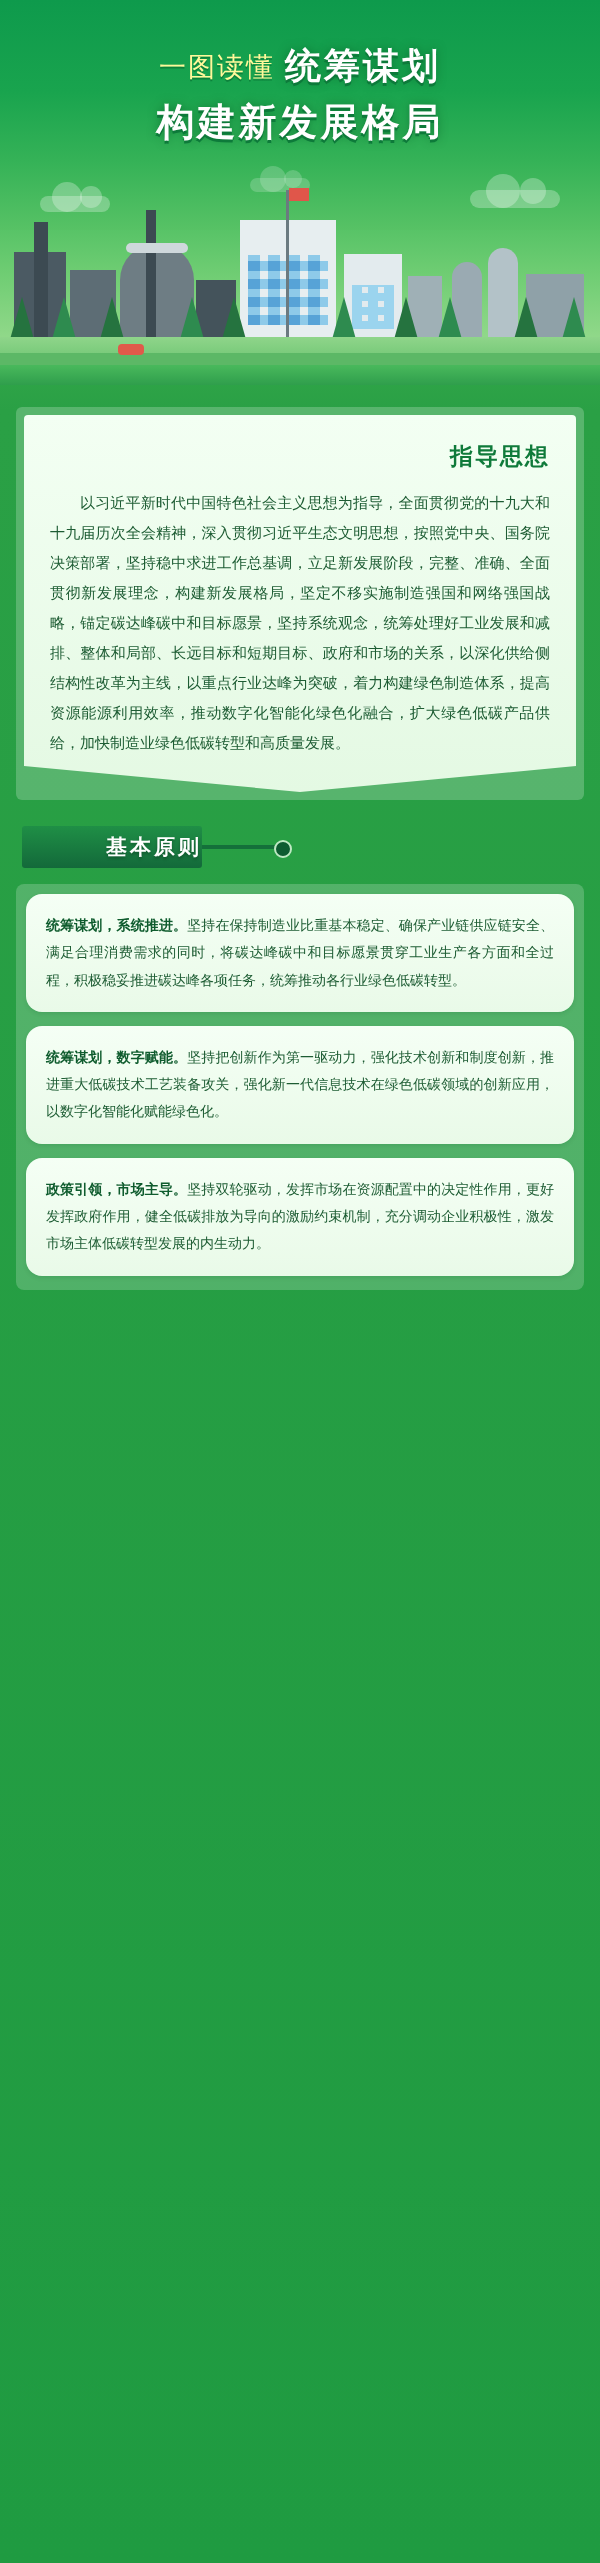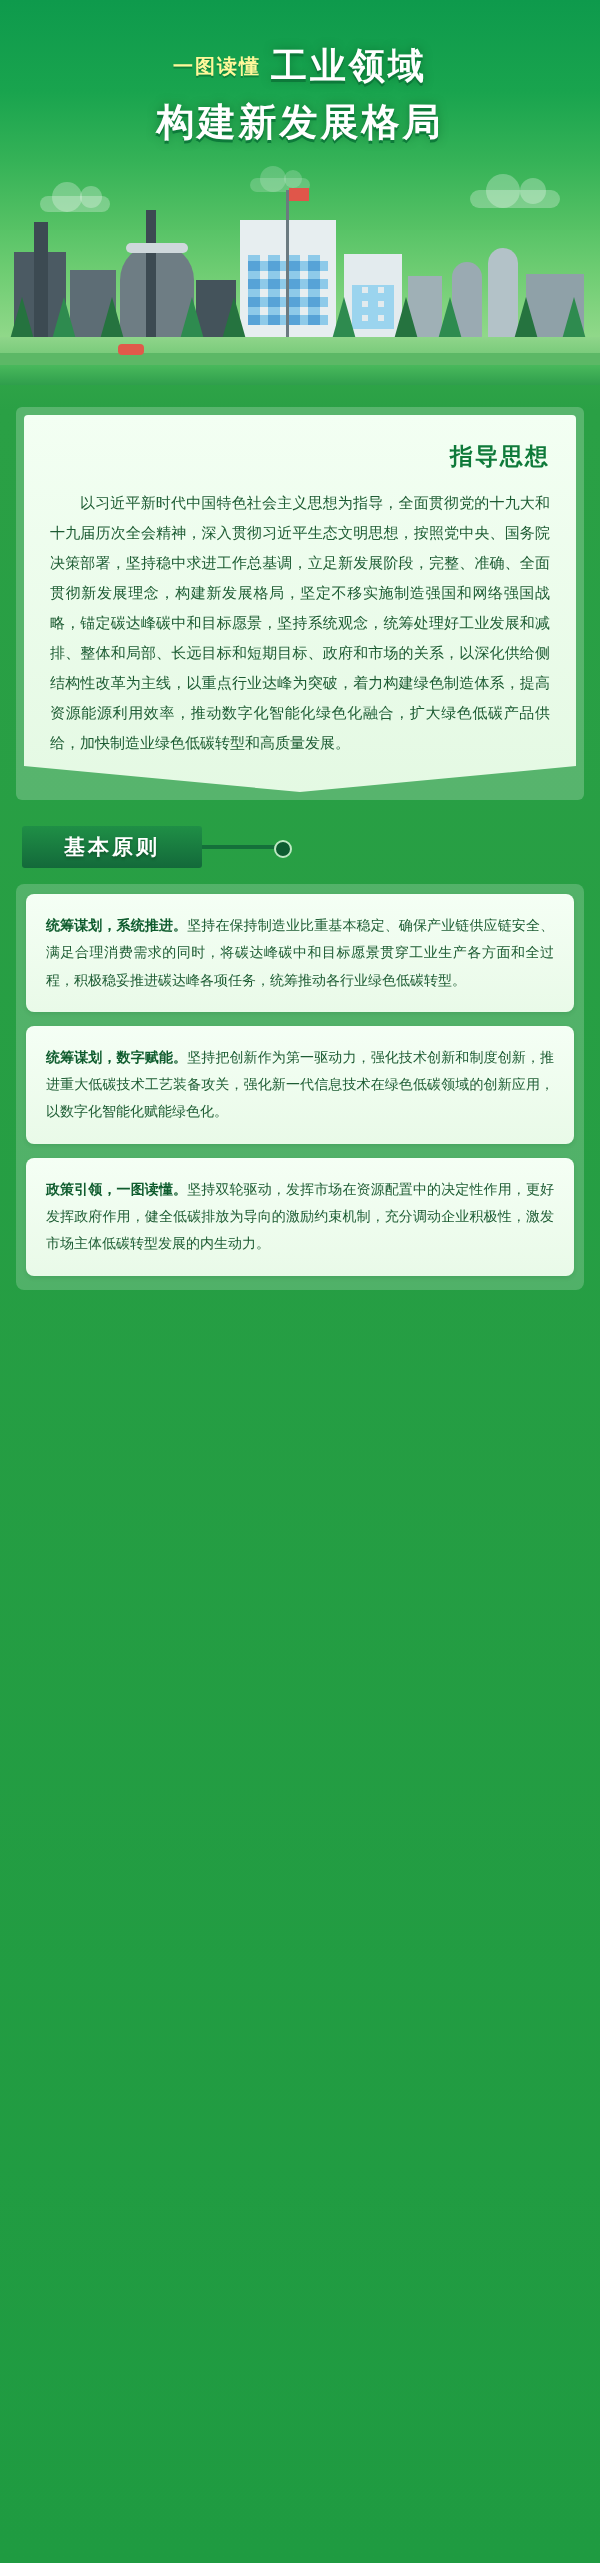--- a/index.html
+++ b/index.html
@@ -61,22 +61,22 @@
     padding-top: 42px;
     text-align: center;
   }
   .title-row1 {
     display: flex;
     align-items: center;
     justify-content: center;
     gap: 10px;
   }
   .t-read {
-    font-size: 20px;
-    font-weight: bold;
+    font-size: 27px;
+    font-weight: normal;
     color: #fff89a;
     letter-spacing: 2px;
     text-shadow: 0 2px 0 rgba(0,90,40,.45);
   }
   .t-main {
     font-size: 36px;
     font-weight: bold;
     letter-spacing: 3px;
     color: #ffffff;
     text-shadow: 0 3px 0 #0d7a3a, 0 0 10px rgba(0,80,30,.5);
@@ -234,37 +234,37 @@
     width: 14px; height: 14px;
     border-radius: 50%;
     background: #0e5c31;
     border: 2px solid #bfe9c4;
   }
   .sub-head .txt {
     position: absolute;
     left: 0; top: 0;
     width: 180px; height: 42px;
     line-height: 42px;
-    text-align: center;
+    text-align: right;
     color: #fff;
     font-size: 21px;
     font-weight: bold;
     letter-spacing: 3px;
     text-shadow: 0 2px 3px rgba(0,0,0,.28);
   }
 
   .principles {
     margin: 16px 16px 0;
     padding: 10px 10px 14px;
     background: rgba(255,255,255,0.20);
     border-radius: 8px;
   }
   .p-card {
     background: linear-gradient(180deg,#f5fff5 0%, #e9fae8 100%);
-    border-radius: 8px;
+    border-radius: 16px;
     padding: 18px 20px;
     margin-bottom: 14px;
     box-shadow: 0 2px 4px rgba(0,70,30,.12);
   }
   .p-card:last-child { margin-bottom: 0; }
   .p-text {
     font-size: 14px;
     line-height: 1.95;
     color: #1d5c33;
     text-align: justify;
@@ -281,21 +281,21 @@
 
   <div class="hero">
     <div class="hero-sky"></div>
     <div class="cloud c1"></div>
     <div class="cloud c2"></div>
     <div class="cloud c3"></div>
 
     <div class="hero-title">
       <div class="title-row1">
         <span class="t-read">一图读懂</span>
-        <span class="t-main">工业领域</span>
+        <span class="t-main">统筹谋划</span>
       </div>
       <div class="title-row2">构建新发展格局</div>
     </div>
 
     <div class="city">
 
       <div class="bldg" style="left:14px; width:52px; height:88px; background:#4b5a63;"></div>
       <div class="bldg" style="left:34px; width:14px; height:118px; background:#3c4a52;"></div>
       <div class="bldg" style="left:70px; width:46px; height:70px; background:#5d6d75;"></div>
       <div class="bldg" style="left:120px; width:74px; height:96px; background:#6e7d84; border-radius:36px 36px 0 0;"></div>
@@ -364,17 +364,17 @@
   </div>
 
   <div class="principles">
     <div class="p-card">
       <div class="p-text"><span class="p-lead">统筹谋划，系统推进。</span><span>坚持在保持制造业比重基本稳定、确保产业链供应链安全、满足合理消费需求的同时，将碳达峰碳中和目标愿景贯穿工业生产各方面和全过程，积极稳妥推进碳达峰各项任务，统筹推动各行业绿色低碳转型。</span></div>
     </div>
     <div class="p-card">
       <div class="p-text"><span class="p-lead">统筹谋划，数字赋能。</span><span>坚持把创新作为第一驱动力，强化技术创新和制度创新，推进重大低碳技术工艺装备攻关，强化新一代信息技术在绿色低碳领域的创新应用，以数字化智能化赋能绿色化。</span></div>
     </div>
     <div class="p-card">
-      <div class="p-text"><span class="p-lead">政策引领，一图读懂。</span><span>坚持双轮驱动，发挥市场在资源配置中的决定性作用，更好发挥政府作用，健全低碳排放为导向的激励约束机制，充分调动企业积极性，激发市场主体低碳转型发展的内生动力。</span></div>
+      <div class="p-text"><span class="p-lead">政策引领，市场主导。</span><span>坚持双轮驱动，发挥市场在资源配置中的决定性作用，更好发挥政府作用，健全低碳排放为导向的激励约束机制，充分调动企业积极性，激发市场主体低碳转型发展的内生动力。</span></div>
     </div>
   </div>
 
 </div>
 
 </body></html>

